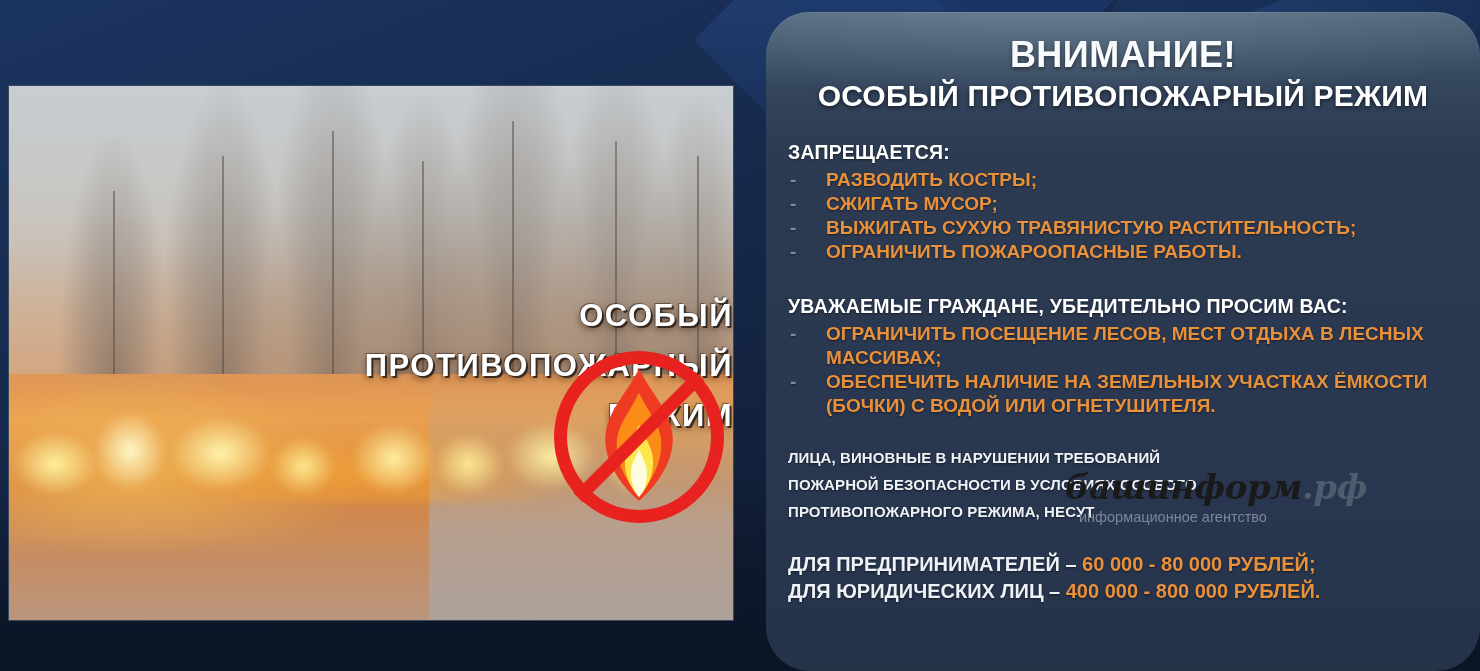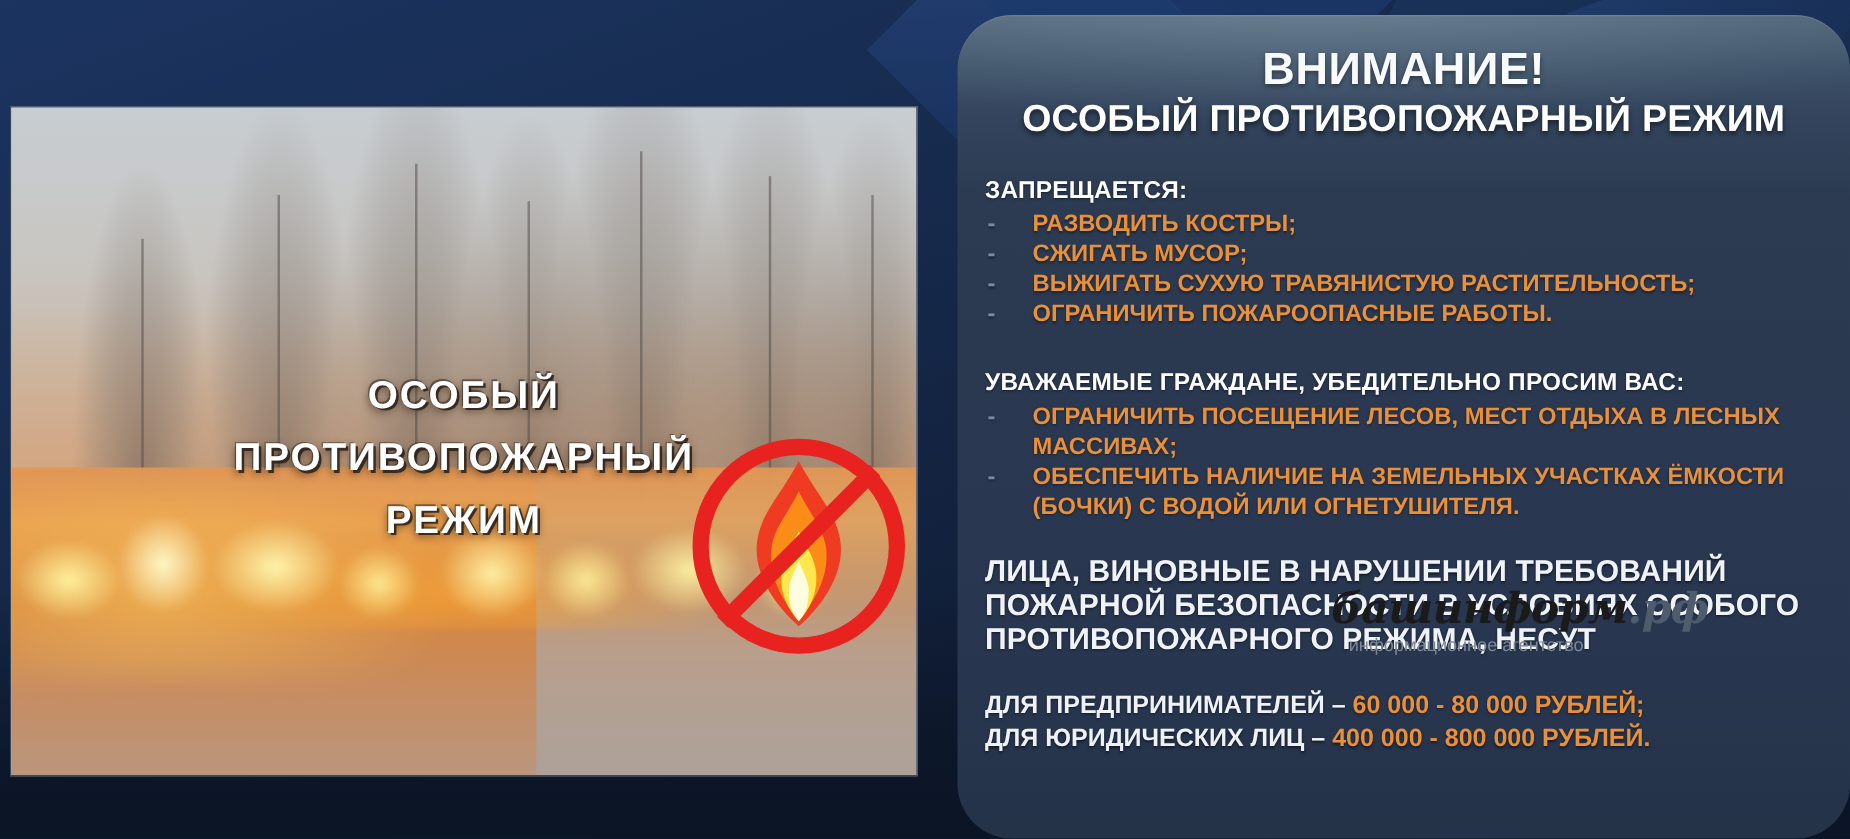--- a/index.html
+++ b/index.html
@@ -145,21 +145,21 @@
     color: #ffffff;
     font-weight: bold;
     font-size: 31px;
     letter-spacing: 1.5px;
     line-height: 50px;
     text-shadow:
       2px 2px 0 rgba(40,30,25,.85),
       -1px -1px 0 rgba(40,30,25,.5),
       0 3px 7px rgba(60,35,15,.75);
   }
-  .ph-caption span { display: block; white-space: nowrap; }
+  .ph-caption span { display: block; white-space: nowrap; text-align: right; }
 
   
   #nofire {
     position: absolute;
     left: 545px;
     top: 265px;
     width: 170px;
     height: 172px;
   }
   #nofire .flame {
@@ -260,21 +260,21 @@
     top: 0;
     color: #7e8b9c;
     font-weight: bold;
   }
   .gap-lg { height: 30px; }
   .gap-md { height: 26px; }
 
   .para {
     color: #f0f3f6;
     font-weight: bold;
-    font-size: 24px;
+    font-size: 15px;
     line-height: 27px;
     letter-spacing: .1px;
     text-shadow: 0 1px 2px rgba(0,0,0,.5);
   }
   .para div { white-space: nowrap; }
 
   .fines div {
     color: #eef1f5;
     font-weight: bold;
     font-size: 20px;

